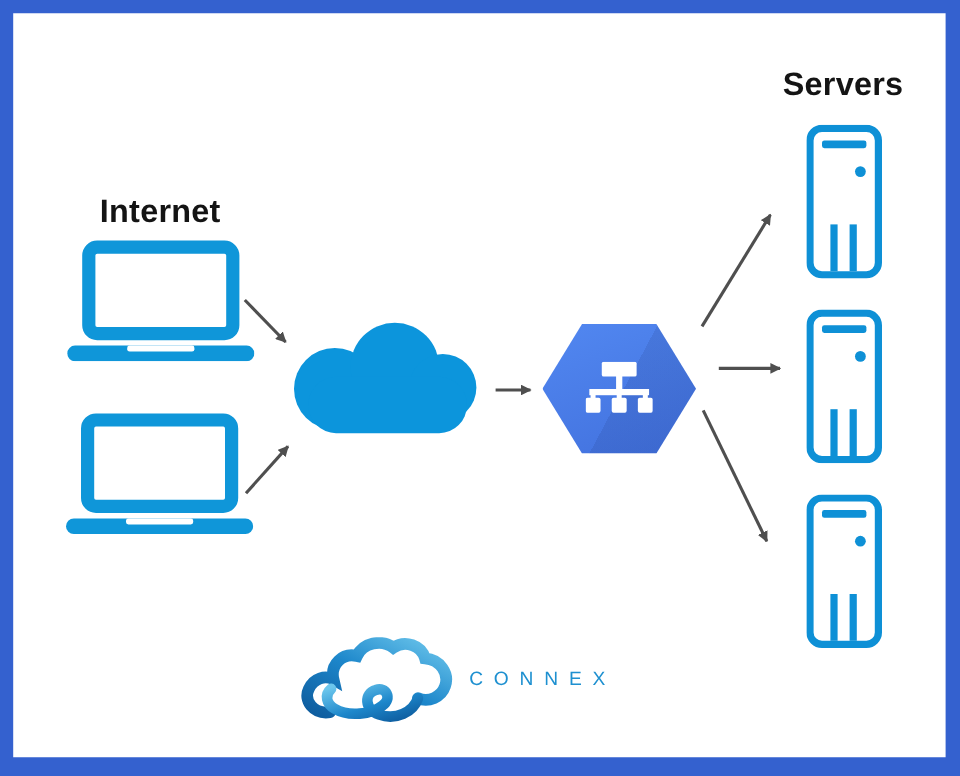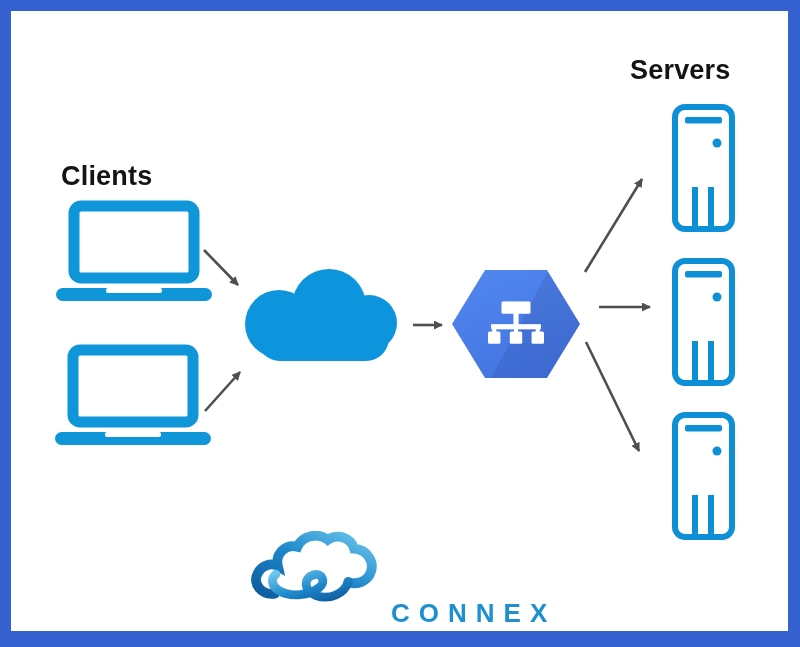--- a/index.html
+++ b/index.html
@@ -11,21 +11,21 @@
   .stage{position:absolute;inset:0;background:#fff;}
   .frame{
     position:absolute;inset:0;z-index:40;pointer-events:none;
     border:11px solid var(--frame);
     border-bottom-width:16px;border-right-width:12px;
     box-sizing:border-box;
   }
   .arrows{position:absolute;left:0;top:0;z-index:5;}
   .arrows line{stroke:var(--arrow);stroke-width:2.6;}
   .label{
-    position:absolute;z-index:10;text-align:left;
+    position:absolute;z-index:10;text-align:center;
     font-weight:700;font-size:27px;line-height:30px;color:var(--label-text);
     letter-spacing:0.2px;
   }
   .lbl-clients {left:61px;  top:161px; width:145px;}
   .lbl-internet{left:290px; top:237px; width:145px;}
   .lbl-lb      {left:449px; top:182px; width:135px;}
   .lbl-servers {left:630px; top:55px;  width:145px;}
 
   .icon-box{position:absolute;z-index:8;}
   .laptop1{left:56px; top:200px; width:156px; height:101px;}
@@ -53,21 +53,21 @@
 
   .b-stroke{stroke:var(--device-blue);fill:#fff;}
   .b-fill{fill:var(--device-blue);}
   .s-stroke{stroke:var(--server-blue);fill:#fff;}
   .s-fill{fill:var(--server-blue);}
   .c-fill{fill:var(--cloud-blue);}
 
   .logo-mark{position:absolute;left:249px;top:531px;width:138px;height:88px;z-index:8;}
   .logo-name{
     position:absolute;left:391px;top:558px;z-index:10;
-    font-size:26px;font-weight:700;letter-spacing:9px;color:var(--logo-blue);margin-top:40px;
+    font-size:16px;font-weight:400;letter-spacing:9px;color:var(--logo-blue);
   }
   .logo-tagline{
     position:absolute;left:392px;top:585px;z-index:10;
     font-size:12px;font-weight:400;letter-spacing:2.4px;color:var(--logo-gray);
   }
 </style>
 </head>
 <body>
 
 <div class="stage">
@@ -79,21 +79,21 @@
       </marker>
     </defs>
     <line x1="204" y1="250" x2="238" y2="285" marker-end="url(#ah)"></line>
     <line x1="205" y1="411" x2="240" y2="372" marker-end="url(#ah)"></line>
     <line x1="413" y1="325" x2="442" y2="325" marker-end="url(#ah)"></line>
     <line x1="585" y1="272" x2="642" y2="179" marker-end="url(#ah)"></line>
     <line x1="599" y1="307" x2="650" y2="307" marker-end="url(#ah)"></line>
     <line x1="586" y1="342" x2="639" y2="451" marker-end="url(#ah)"></line>
   </svg>
 
-  <div class="label lbl-clients">Clients</div>
+  <div class="label lbl-clients">Internet</div>
   <div class="label lbl-servers">Servers</div>
 
   <div class="icon-box laptop1">
     <svg viewBox="0 0 156 101" width="156" height="101">
       <rect class="b-stroke" x="18" y="6" width="120" height="72" rx="7" stroke-width="11"></rect>
       <rect class="b-fill" x="0" y="88" width="156" height="13" rx="6.5"></rect>
       <rect x="50" y="88" width="56" height="5" rx="2" fill="#fff"></rect>
     </svg>
   </div>
   <div class="icon-box laptop2">

